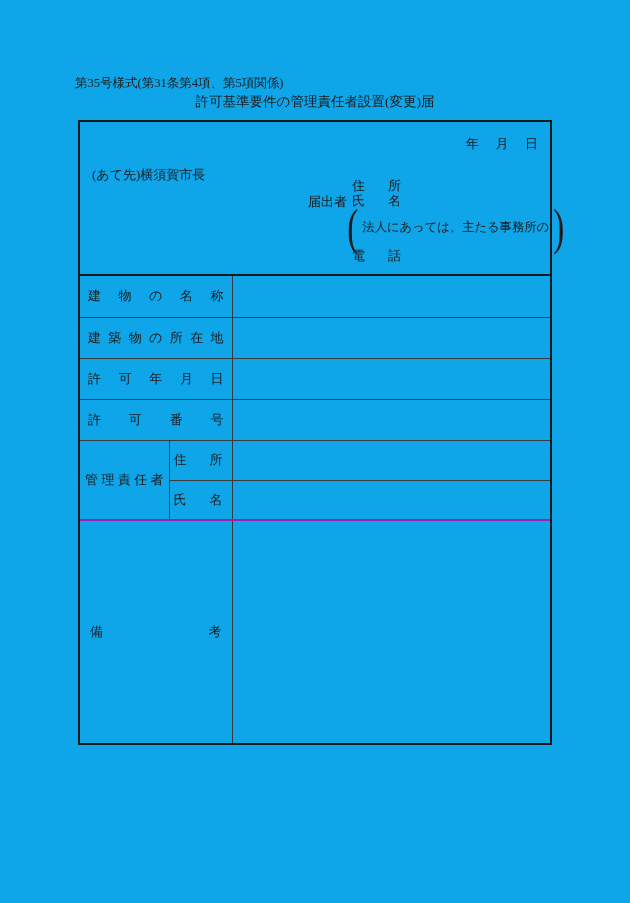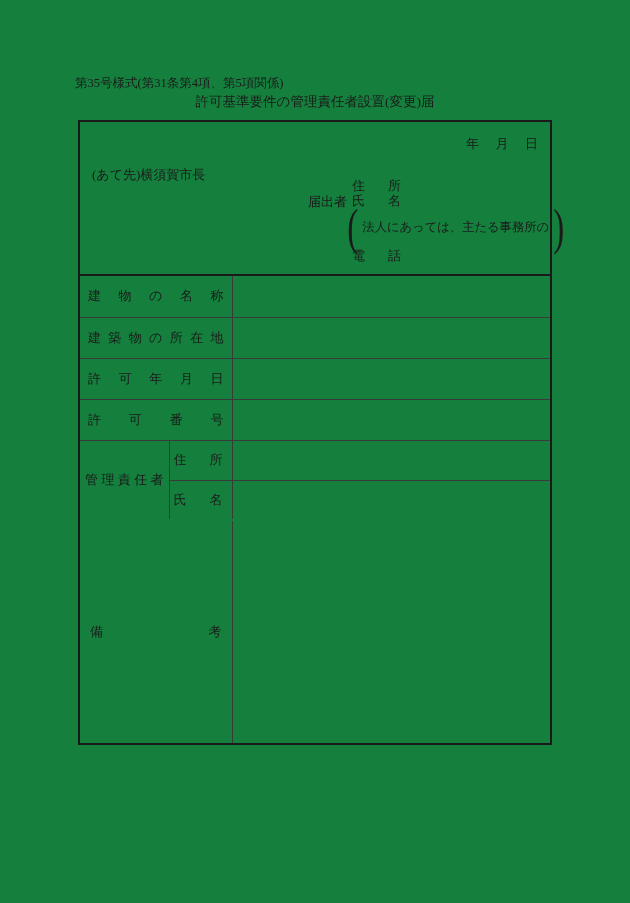--- a/index.html
+++ b/index.html
@@ -8,21 +8,21 @@
   }
   body {
     background: #f8f8f8;
     font-family: "Liberation Serif", "DejaVu Serif", serif;
     color: #1a1a1a;
   }
   .page {
     position: relative;
     width: 630px;
     height: 903px;
-    background: #15803d;
+    background: #0ea5e9;
     overflow: hidden;
     font-size: 13px;
   }
   .form-number {
     position: absolute;
     top: 75px;
     left: 75px;
     font-size: 12.5px;
     white-space: nowrap;
   }
@@ -135,21 +135,21 @@
   .lbl-cell {
     border-right: 1px solid #3a3a3a;
   }
   .sub-cell {
     border-right: 1px solid #3a3a3a;
   }
   tr.thin-top td {
     border-top: 1px solid #3a3a3a;
   }
   tr.thick-top td {
-    border-top: 2px solid #15803d;
+    border-top: 2px solid #a21caf;
   }
   tr.h41 { height: 41px; }
   tr.h40 { height: 40px; }
   .jdist {
     display: block;
     text-align: justify;
     text-align-last: justify;
     text-justify: inter-character;
     white-space: nowrap;
     padding: 0 8px;

